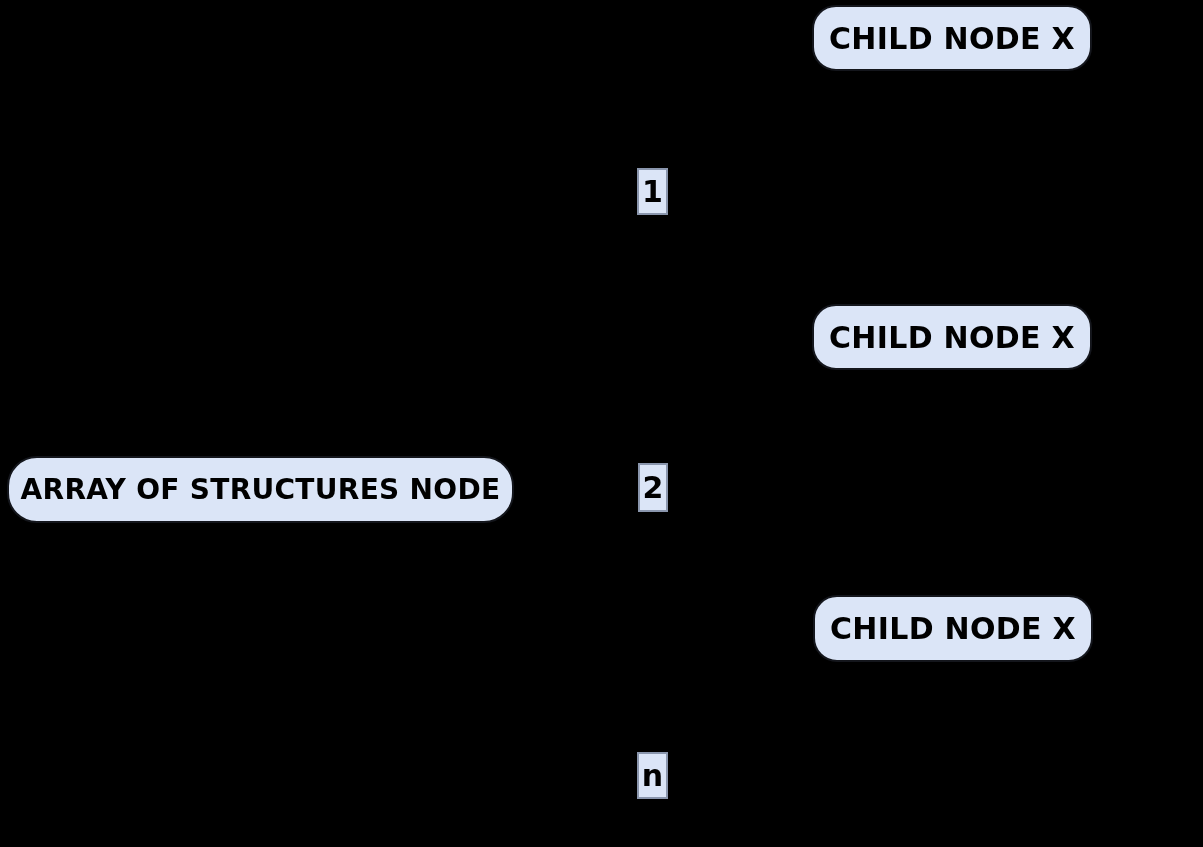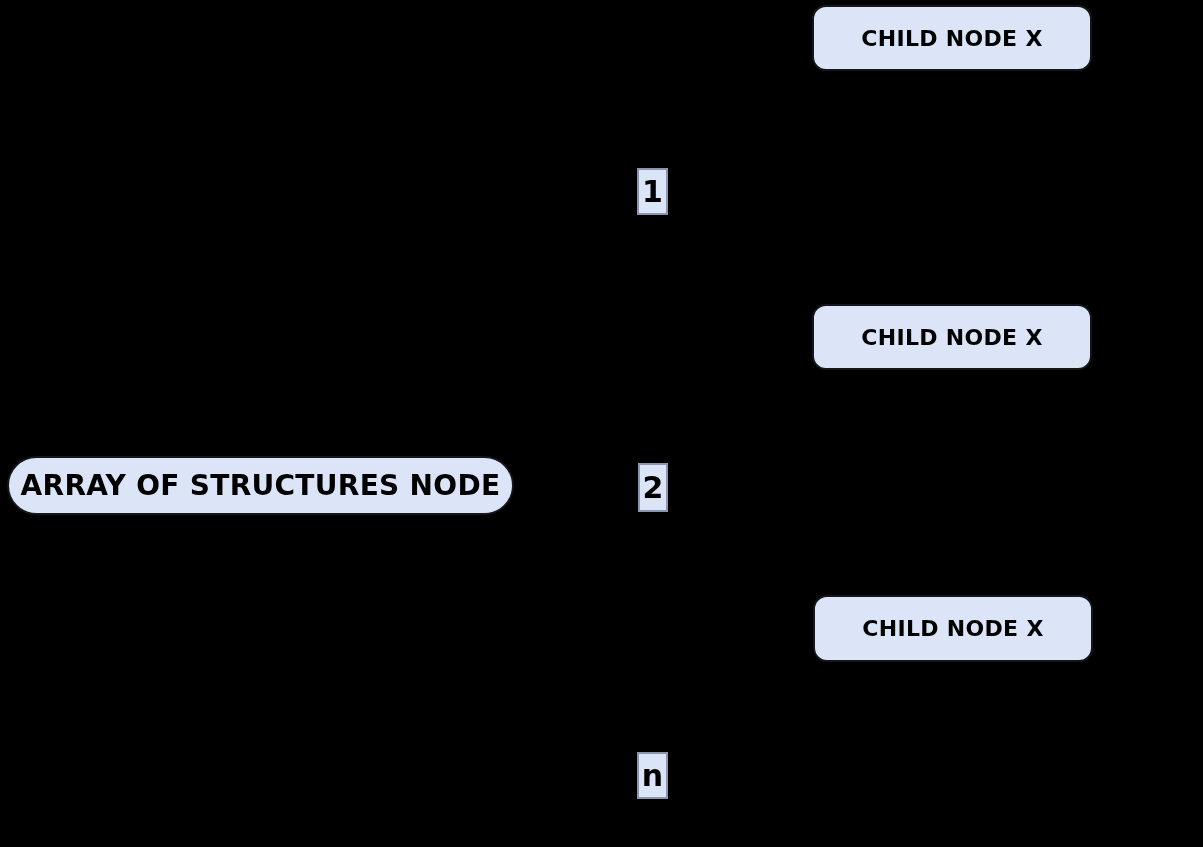--- a/index.html
+++ b/index.html
@@ -20,30 +20,30 @@
     background: #dbe5f7;
     color: #000000;
     font-weight: bold;
     display: flex;
     align-items: center;
     justify-content: center;
     box-sizing: border-box;
     white-space: nowrap;
   }
   .big-node {
-    border-radius: 14px;
+    border-radius: 24px;
     border: 2px solid #14161c;
-    font-size: 22px;
+    font-size: 30px;
     letter-spacing: 0.3px;
   }
   .root-node {
     left: 7px;
     top: 456px;
     width: 507px;
-    height: 59px;
+    height: 67px;
     border-radius: 30px;
     font-size: 28px;
   }
   .child-node-1 { left: 812px; top: 5px;   width: 280px; height: 66px; }
   .child-node-2 { left: 812px; top: 304px; width: 280px; height: 66px; }
   .child-node-3 { left: 813px; top: 595px; width: 280px; height: 67px; }
   .edge-label {
     border: 2px solid #8a96ad;
     border-radius: 0;
     font-size: 30px;

